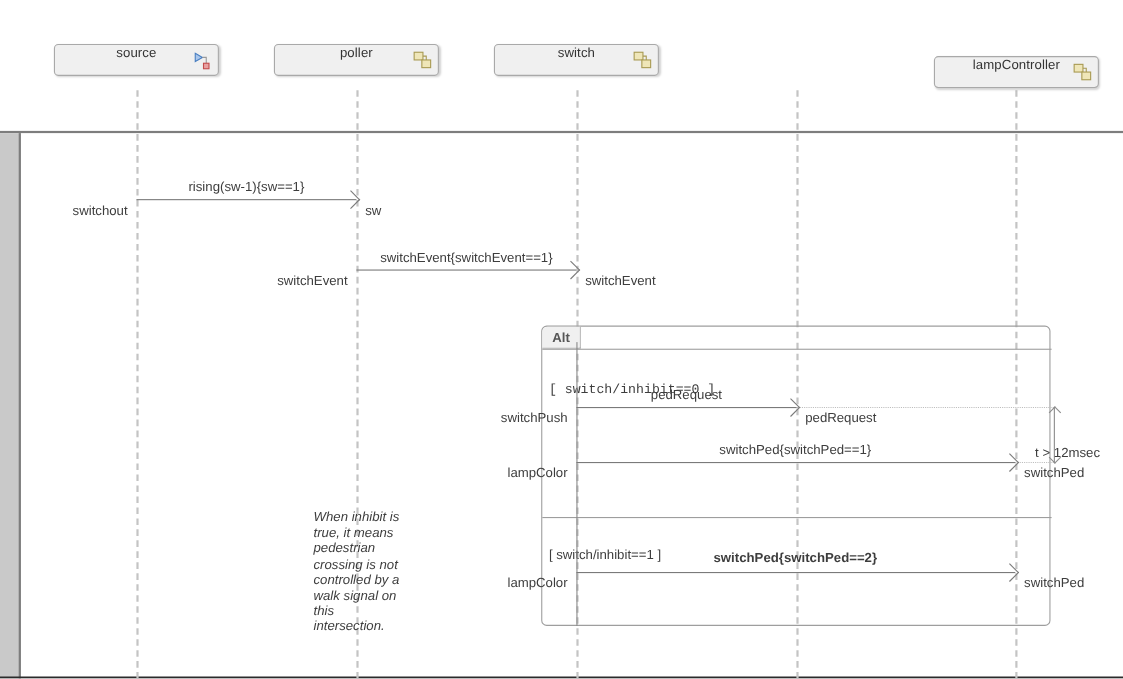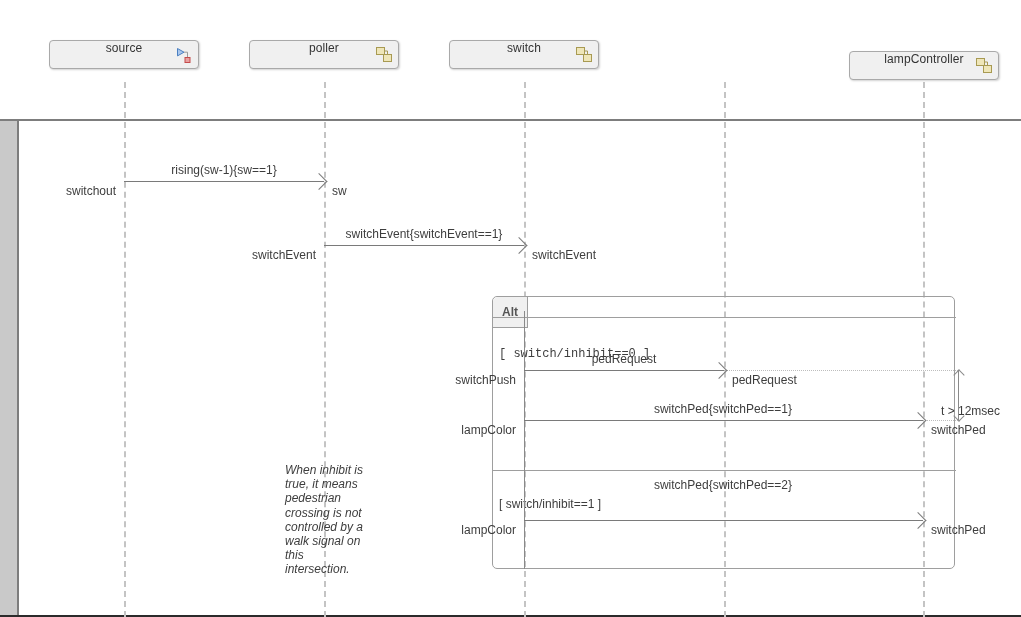--- a/index.html
+++ b/index.html
@@ -149,21 +149,21 @@
   .frag {
     position: absolute;
     border: 1px solid #9e9e9e;
     border-radius: 5px;
     box-sizing: border-box;
     background: transparent;
   }
   .frag-tag {
     position: absolute;
     left: 0; top: 0;
-    height: 31px;
+    height: 20px;
     padding: 0 9px;
     display: flex; align-items: center;
     font-size: 12px;
     font-weight: bold;
     color: #555555;
     background: #f0f0f0;
     border-right: 1px solid #9e9e9e;
     border-bottom: 1px solid #9e9e9e;
     border-top-left-radius: 5px;
     box-sizing: border-box;
@@ -329,20 +329,20 @@
     <div class="port-label" style="left:931px; top:402px;">switchPed</div>
 
     <div class="durbar" style="left:958px; top:349px; height:50px;"></div>
     <span class="dur-arrow-up" style="left:955px; top:350px;"></span>
     <span class="dur-arrow-dn" style="left:955px; top:391px;"></span>
     <div class="dur-label" style="left:941px; top:383px;">t &gt; 12msec</div>
 
     <div class="msg" style="left:524px; top:499px; width:399px;">
       <span class="msg-head" style="left:399px;"></span>
     </div>
-    <div class="msg-label" style="left:723px; top:457px;">switchPed{switchPed==2}</div>
+    <div class="msg-label" style="left:723px; top:479px;font-weight:bold;">switchPed{switchPed==2}</div>
     <div class="port-label right-aligned" style="left:516px; top:502px;">lampColor</div>
     <div class="port-label" style="left:931px; top:502px;">switchPed</div>
 
     <div class="note" style="left:285px; top:442px;">When inhibit is true, it means pedestrian crossing is not controlled by a walk signal on this intersection.</div>
 
   </div>
 </div>
 
 </body></html>

